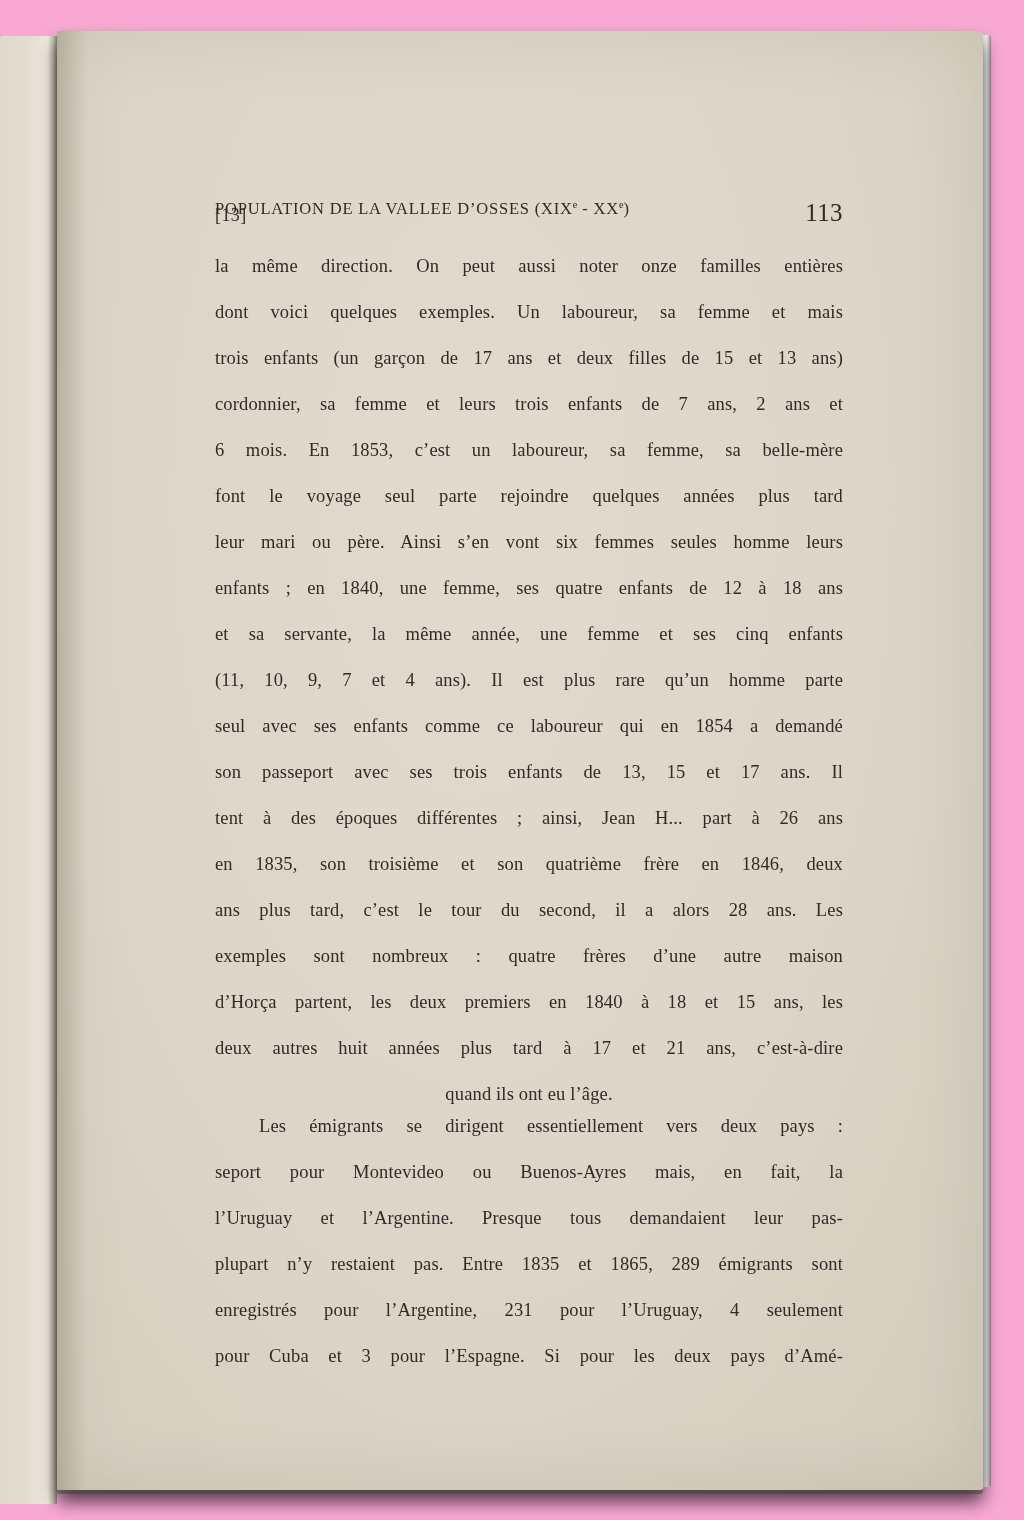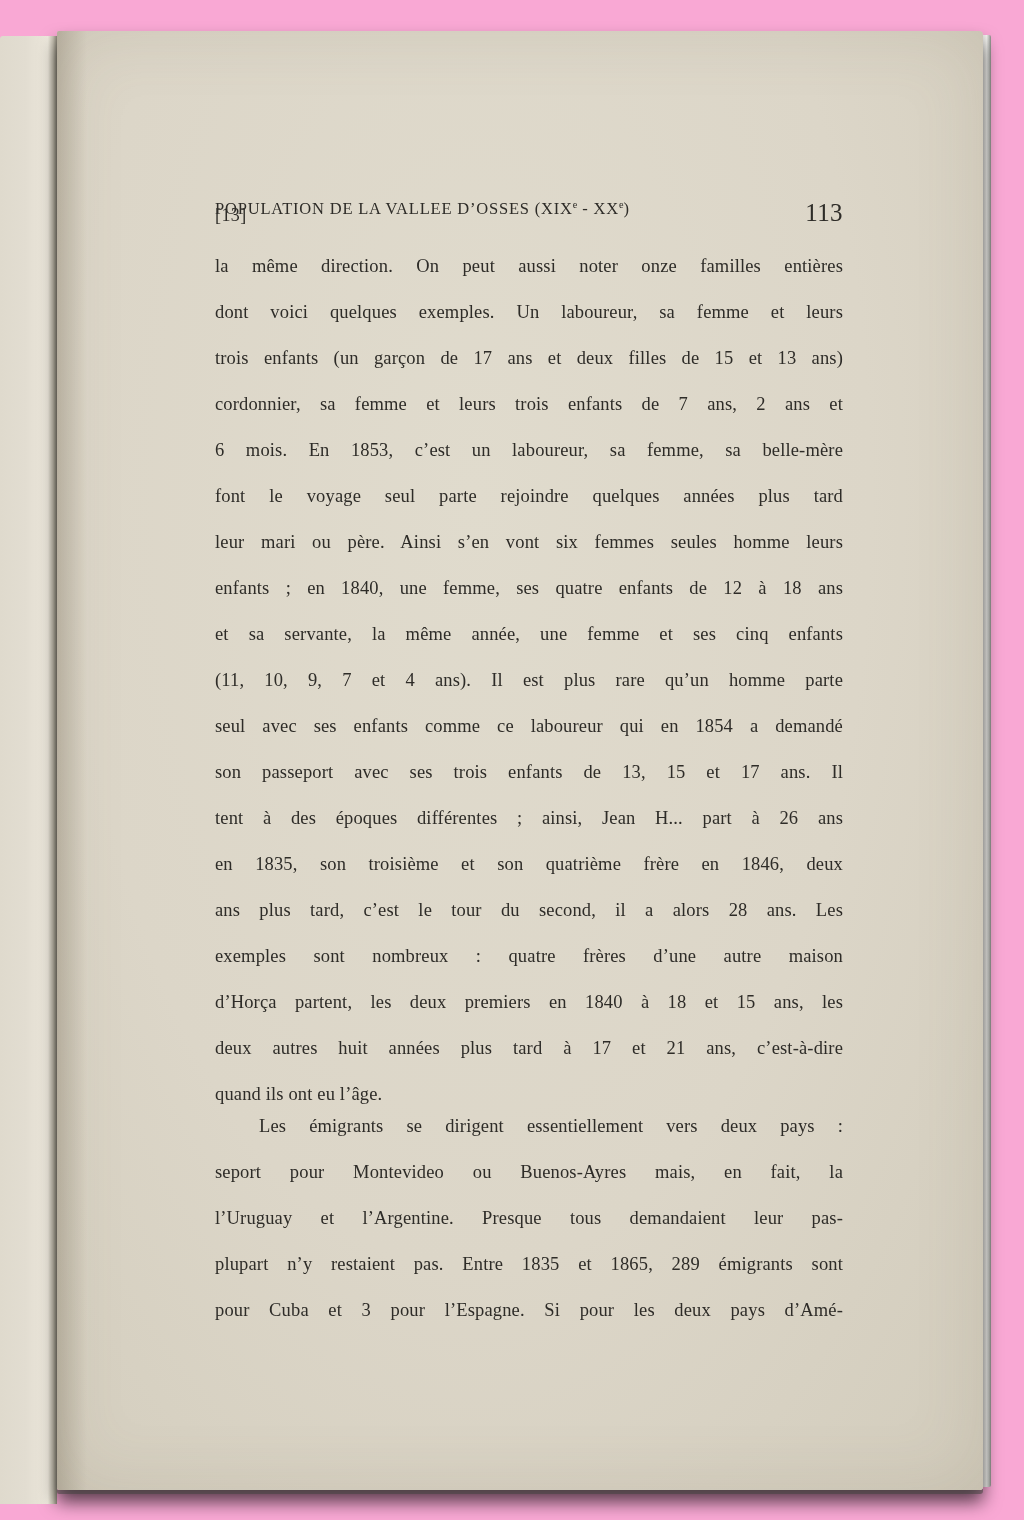--- a/index.html
+++ b/index.html
@@ -57,42 +57,42 @@
   .page-number{font-size:25px;}
   .page-body{
     margin-top:30px;
     width:628px;
     font-size:18.5px;line-height:23px;
     letter-spacing:0.15px;
   }
   .para + .para{margin-top:9px;}
   .line{text-align:justify;}
   .line::after{content:"";display:inline-block;width:100%;height:0;}
-  .line.no-just{text-align:left;}
+  .line.no-just{text-align:center;}
   .line.no-just::after{content:none;}
   .line.indent{text-indent:44px;}
   sup{font-size:0.62em;line-height:0;vertical-align:super;letter-spacing:0;}
 </style>
 </head>
 <body>
 
 <div class="scene">
   <div class="facing-page"></div>
   <div class="page-edge-right"></div>
   <div class="book-page">
     <div class="page-inner">
       <div class="page-header">
         <span class="section-ref">[13]</span>
         <span class="running-title">POPULATION DE LA VALLEE D’OSSES (XIX<sup>e</sup> - XX<sup>e</sup>)</span>
         <span class="page-number">113</span>
       </div>
       <div class="page-body" id="page-body">
           <div class="para">
             <div class="line">la même direction. On peut aussi noter onze familles entières</div>
-            <div class="line">dont voici quelques exemples. Un laboureur, sa femme et leurs</div>
+            <div class="line">dont voici quelques exemples. Un laboureur, sa femme et mais</div>
             <div class="line">trois enfants (un garçon de 17 ans et deux filles de 15 et 13 ans)</div>
             <div class="line">cordonnier, sa femme et leurs trois enfants de 7 ans, 2 ans et</div>
             <div class="line">6 mois. En 1853, c’est un laboureur, sa femme, sa belle-mère</div>
             <div class="line">font le voyage seul parte rejoindre quelques années plus tard</div>
             <div class="line">leur mari ou père. Ainsi s’en vont six femmes seules homme leurs</div>
             <div class="line">enfants ; en 1840, une femme, ses quatre enfants de 12 à 18 ans</div>
             <div class="line">et sa servante, la même année, une femme et ses cinq enfants</div>
             <div class="line">(11, 10, 9, 7 et 4 ans). Il est plus rare qu’un homme parte</div>
             <div class="line">seul avec ses enfants comme ce laboureur qui en 1854 a demandé</div>
             <div class="line">son passeport avec ses trois enfants de 13, 15 et 17 ans. Il</div>
@@ -102,19 +102,20 @@
             <div class="line">exemples sont nombreux : quatre frères d’une autre maison</div>
             <div class="line">d’Horça partent, les deux premiers en 1840 à 18 et 15 ans, les</div>
             <div class="line">deux autres huit années plus tard à 17 et 21 ans, c’est-à-dire</div>
             <div class="line no-just">quand ils ont eu l’âge.</div>
           </div>
           <div class="para">
             <div class="line indent">Les émigrants se dirigent essentiellement vers deux pays :</div>
             <div class="line">seport pour Montevideo ou Buenos-Ayres mais, en fait, la</div>
             <div class="line">l’Uruguay et l’Argentine. Presque tous demandaient leur pas-</div>
             <div class="line">plupart n’y restaient pas. Entre 1835 et 1865, 289 émigrants sont</div>
+            <div class="line">enregistrés pour l’Argentine, 231 pour l’Uruguay, 4 seulement</div>
             <div class="line">pour Cuba et 3 pour l’Espagne. Si pour les deux pays d’Amé-</div>
           </div>
         </div>
 
     </div>
   </div>
 </div>
 
 </body></html>

